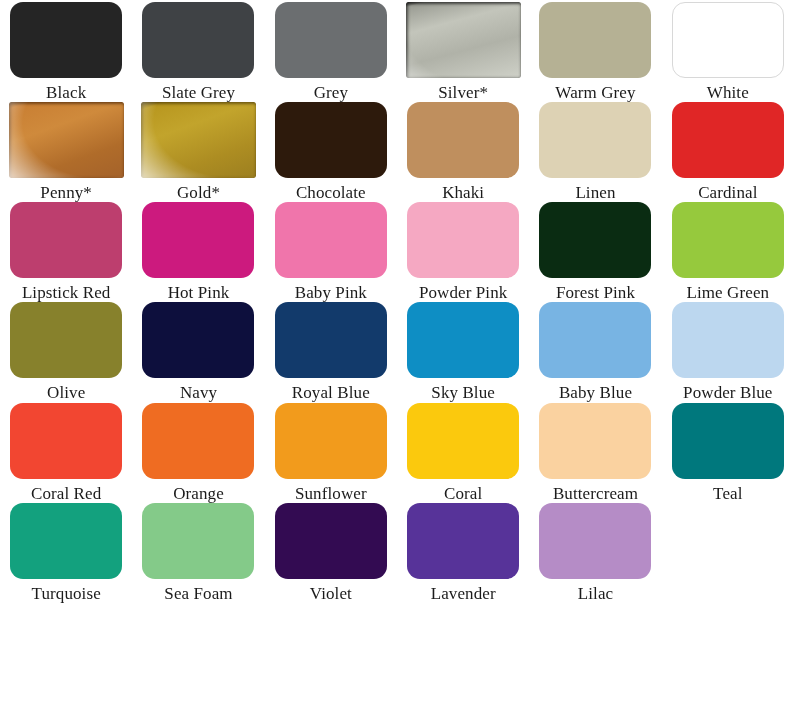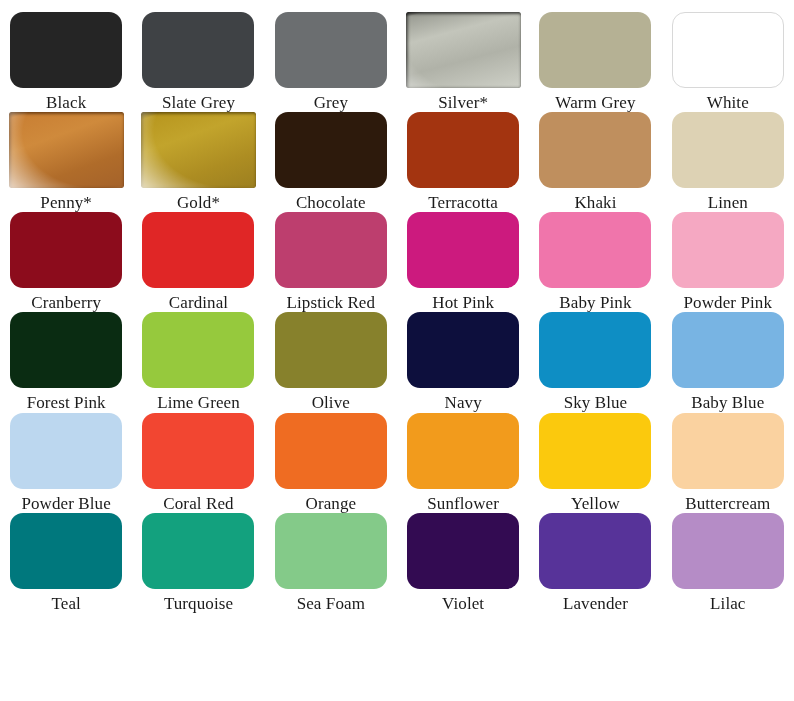--- a/index.html
+++ b/index.html
@@ -24,21 +24,21 @@
     box-sizing: border-box;
   }
 
   .swatch-cell {
     position: relative;
     display: flex;
     flex-direction: column;
     align-items: center;
     justify-content: flex-start;
     box-sizing: border-box;
-    padding-top: 12px;
+    padding-top: 2px;
   }
 
   .swatch-cell.empty {
     visibility: hidden;
   }
 
   .swatch-chip {
     width: 112px;
     height: 76px;
     border-radius: 13px;
@@ -101,36 +101,28 @@
     </div>
     <div class="swatch-cell">
       <div class="swatch-chip metal" style="background: linear-gradient(160deg, rgb(109, 90, 20) 0%, rgb(184, 151, 31) 7%, rgb(194, 164, 44) 35%, rgb(173, 141, 34) 70%, rgb(156, 127, 32) 100%); box-shadow: rgba(60, 45, 5, 0.55) 0px 2px 3px inset, rgba(60, 45, 5, 0.3) 2px 0px 3px inset; mask-image: radial-gradient(125% 135% at 80% 25%, rgb(0, 0, 0) 55%, rgba(0, 0, 0, 0.3) 84%, rgba(0, 0, 0, 0) 100%);"></div>
       <div class="swatch-label">Gold*</div>
     </div>
     <div class="swatch-cell">
       <div class="swatch-chip" style="background: rgb(45, 26, 12);"></div>
       <div class="swatch-label">Chocolate</div>
     </div>
     <div class="swatch-cell">
-      <div class="swatch-chip" style="background: rgb(163, 52, 16);"></div>
-      <div class="swatch-label">Terracotta</div>
-    </div>
-    <div class="swatch-cell">
       <div class="swatch-chip" style="background: rgb(191, 143, 94);"></div>
       <div class="swatch-label">Khaki</div>
     </div>
     <div class="swatch-cell">
       <div class="swatch-chip" style="background: rgb(221, 210, 180);"></div>
       <div class="swatch-label">Linen</div>
     </div>
     <div class="swatch-cell">
-      <div class="swatch-chip" style="background: rgb(140, 12, 28);"></div>
-      <div class="swatch-label">Cranberry</div>
-    </div>
-    <div class="swatch-cell">
       <div class="swatch-chip" style="background: rgb(224, 38, 38);"></div>
       <div class="swatch-label">Cardinal</div>
     </div>
     <div class="swatch-cell">
       <div class="swatch-chip" style="background: rgb(189, 62, 110);"></div>
       <div class="swatch-label">Lipstick Red</div>
     </div>
     <div class="swatch-cell">
       <div class="swatch-chip" style="background: rgb(204, 26, 126);"></div>
       <div class="swatch-label">Hot Pink</div>
@@ -153,20 +145,24 @@
     </div>
     <div class="swatch-cell">
       <div class="swatch-chip" style="background: rgb(135, 129, 44);"></div>
       <div class="swatch-label">Olive</div>
     </div>
     <div class="swatch-cell">
       <div class="swatch-chip" style="background: rgb(13, 15, 61);"></div>
       <div class="swatch-label">Navy</div>
     </div>
     <div class="swatch-cell">
+      <div class="swatch-chip" style="background: rgb(18, 58, 107);"></div>
+      <div class="swatch-label">Royal Blue</div>
+    </div>
+    <div class="swatch-cell">
       <div class="swatch-chip" style="background: rgb(14, 142, 196);"></div>
       <div class="swatch-label">Sky Blue</div>
     </div>
     <div class="swatch-cell">
       <div class="swatch-chip" style="background: rgb(120, 180, 227);"></div>
       <div class="swatch-label">Baby Blue</div>
     </div>
     <div class="swatch-cell">
       <div class="swatch-chip" style="background: rgb(188, 215, 239);"></div>
       <div class="swatch-label">Powder Blue</div>
@@ -178,21 +174,21 @@
     <div class="swatch-cell">
       <div class="swatch-chip" style="background: rgb(239, 108, 34);"></div>
       <div class="swatch-label">Orange</div>
     </div>
     <div class="swatch-cell">
       <div class="swatch-chip" style="background: rgb(242, 155, 28);"></div>
       <div class="swatch-label">Sunflower</div>
     </div>
     <div class="swatch-cell">
       <div class="swatch-chip" style="background: rgb(251, 201, 13);"></div>
-      <div class="swatch-label">Yellow</div>
+      <div class="swatch-label">Coral</div>
     </div>
     <div class="swatch-cell">
       <div class="swatch-chip" style="background: rgb(250, 210, 160);"></div>
       <div class="swatch-label">Buttercream</div>
     </div>
     <div class="swatch-cell">
       <div class="swatch-chip" style="background: rgb(0, 120, 125);"></div>
       <div class="swatch-label">Teal</div>
     </div>
     <div class="swatch-cell">

